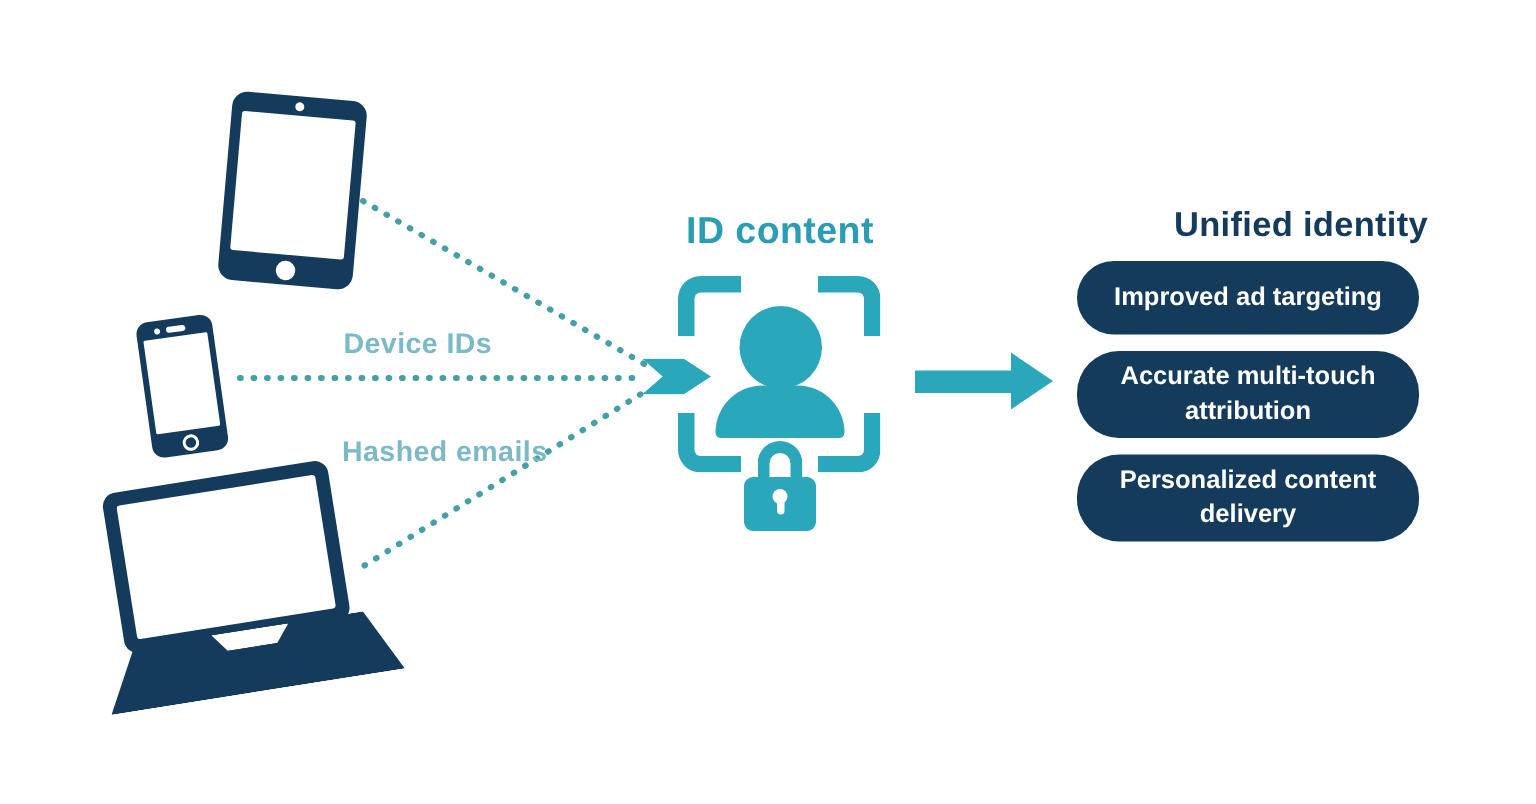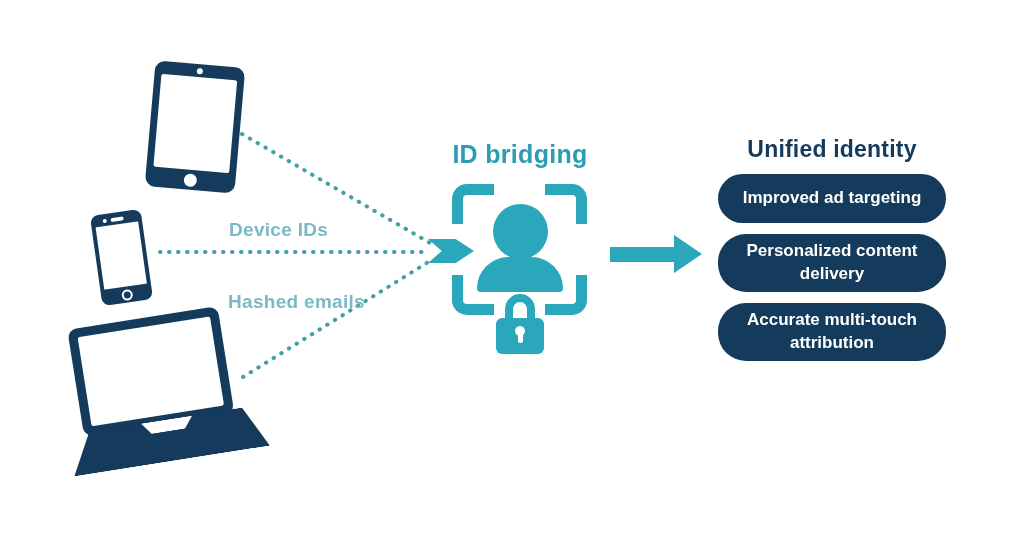--- a/index.html
+++ b/index.html
@@ -67,21 +67,21 @@
   .lock .keyhole{position:absolute;left:19px;top:32px;width:10px;height:10px;border-radius:50%;background:#fff;}
   .lock .keystem{position:absolute;left:21.5px;top:39px;width:5px;height:10px;border-radius:2.5px;background:#fff;}
 
   
   .flow-arrow{position:absolute;left:610px;top:235px;width:92px;height:38px;}
   .flow-arrow .shaft{position:absolute;left:0;top:12px;width:68px;height:15px;background:var(--teal);}
   .flow-arrow .head{position:absolute;left:64px;top:0;width:28px;height:38px;background:var(--teal);
     clip-path:polygon(0 0,100% 50%,0 100%);}
 
   
-  .unified-heading{position:absolute;left:712px;top:136px;width:240px;text-align:center;
+  .unified-heading{position:absolute;left:712px;top:136px;width:240px;text-align:right;
     font-size:23px;font-weight:bold;color:var(--navy);letter-spacing:.2px;}
   .pills{position:absolute;left:718px;top:174px;width:228px;display:flex;flex-direction:column;gap:11px;}
   .pill{background:var(--navy);color:var(--pill-text);border-radius:28px;display:flex;align-items:center;
     justify-content:center;text-align:center;font-weight:bold;font-size:17px;line-height:1.35;
     padding:6px 16px;min-height:49px;}
 </style>
 </head>
 <body>
 
 <div class="canvas">
@@ -111,21 +111,21 @@
     </div>
     <div class="lbase"></div>
     <div class="notch"></div>
   </div>
 
   <div class="conn-label lbl-device-ids">Device IDs</div>
   <div class="conn-label lbl-hashed">Hashed emails</div>
 
   <div class="notched-arrow"></div>
 
-  <div class="id-title">ID bridging</div>
+  <div class="id-title">ID content</div>
 
   <div class="frame">
     <div class="corner tl"></div>
     <div class="corner tr"></div>
     <div class="corner bl"></div>
     <div class="corner br"></div>
     <div class="person-head"></div>
     <div class="person-body"></div>
     <div class="lock">
       <div class="shackle"></div>
@@ -137,17 +137,17 @@
 
   <div class="flow-arrow">
     <div class="shaft"></div>
     <div class="head"></div>
   </div>
 
   <div class="unified-heading">Unified identity</div>
 
   <div class="pills">
     <div class="pill">Improved ad targeting</div>
+    <div class="pill">Accurate multi-touch attribution</div>
     <div class="pill">Personalized content delivery</div>
-    <div class="pill">Accurate multi-touch attribution</div>
   </div>
 
 </div>
 
 </body></html>

